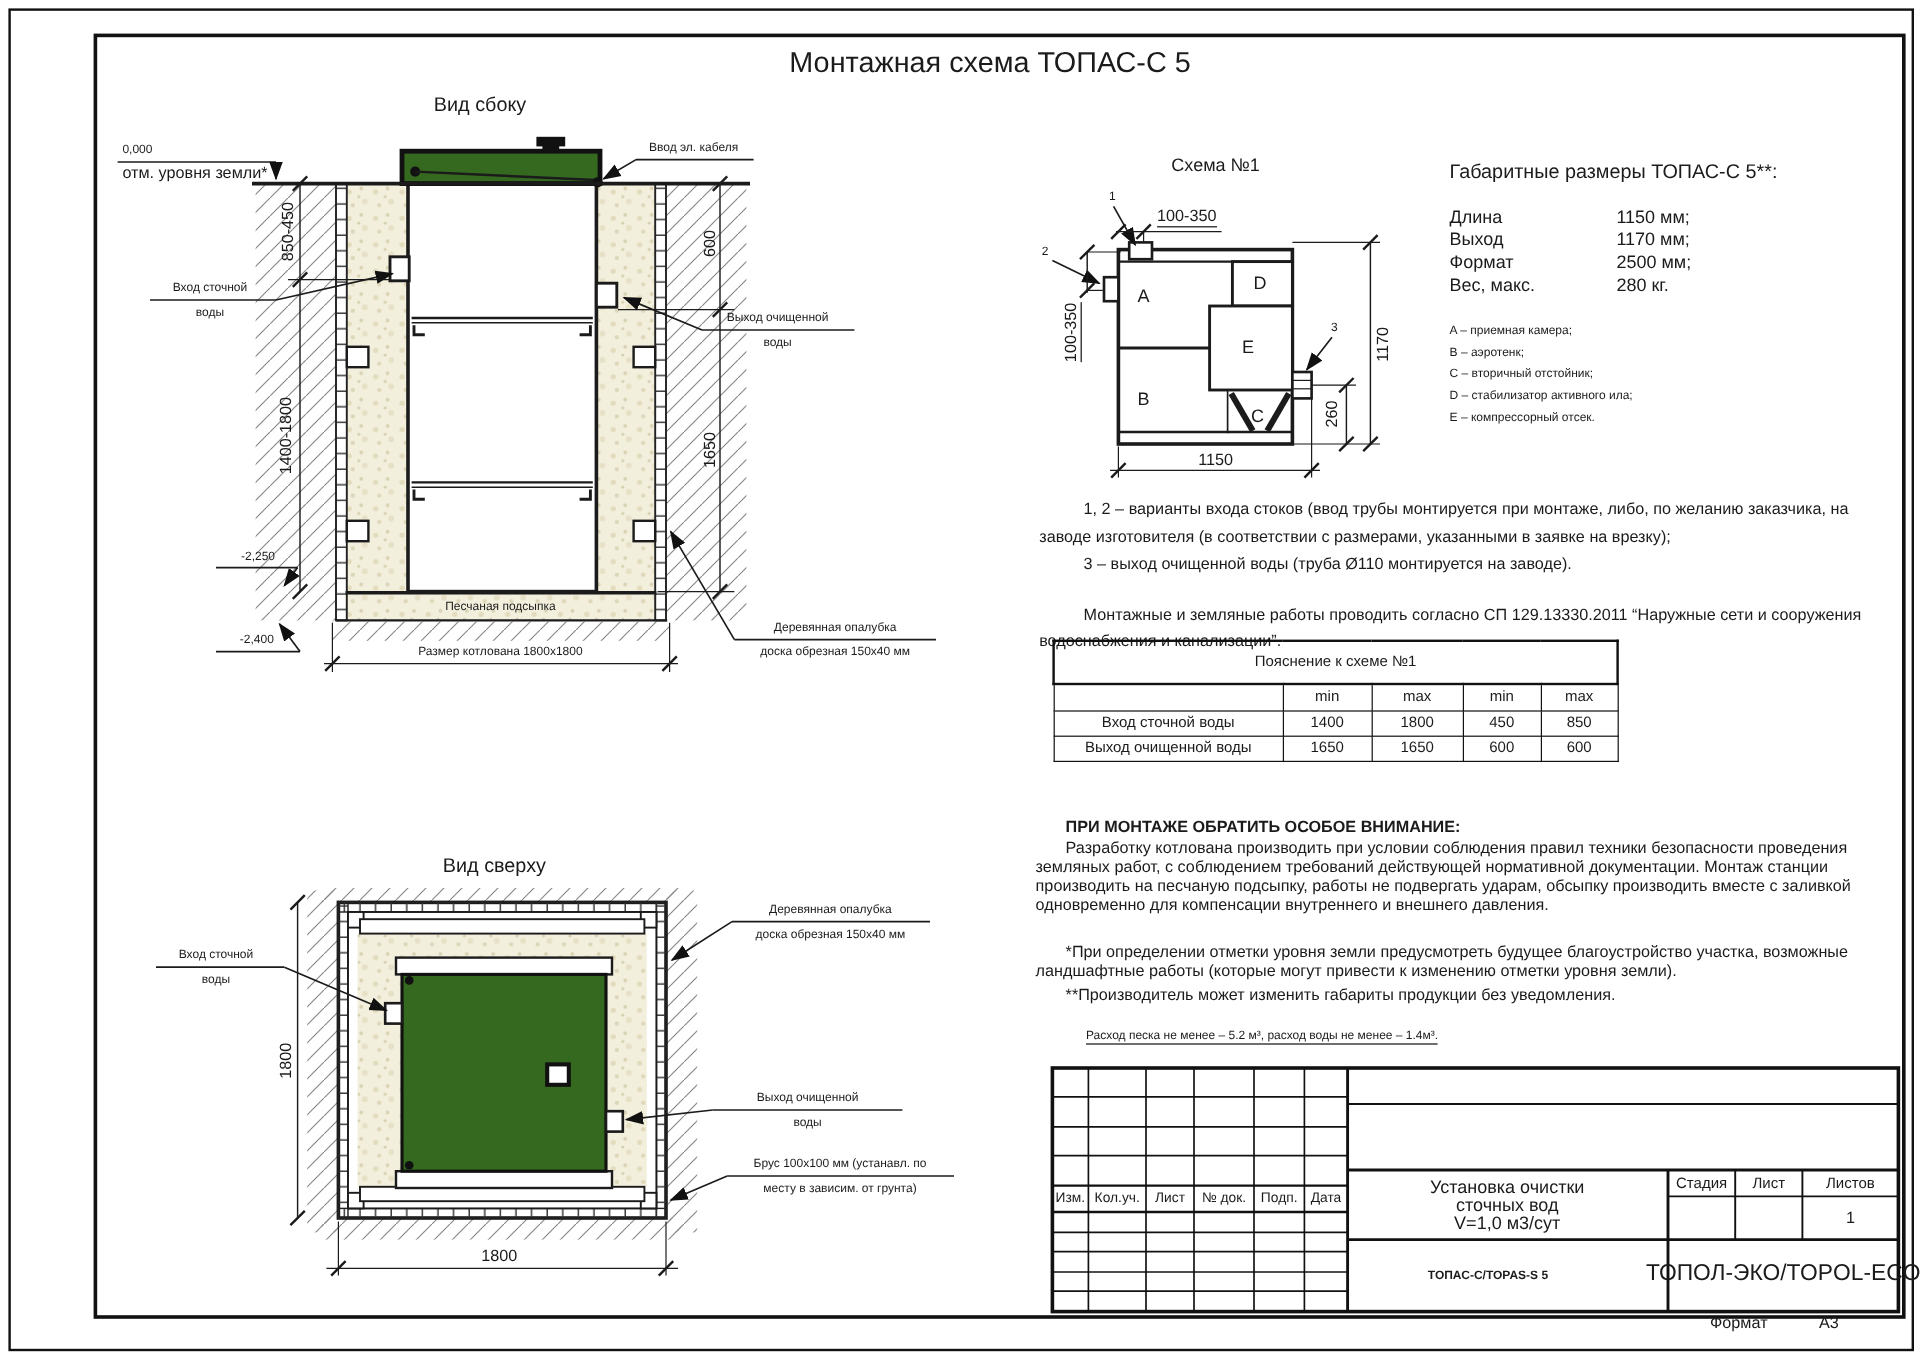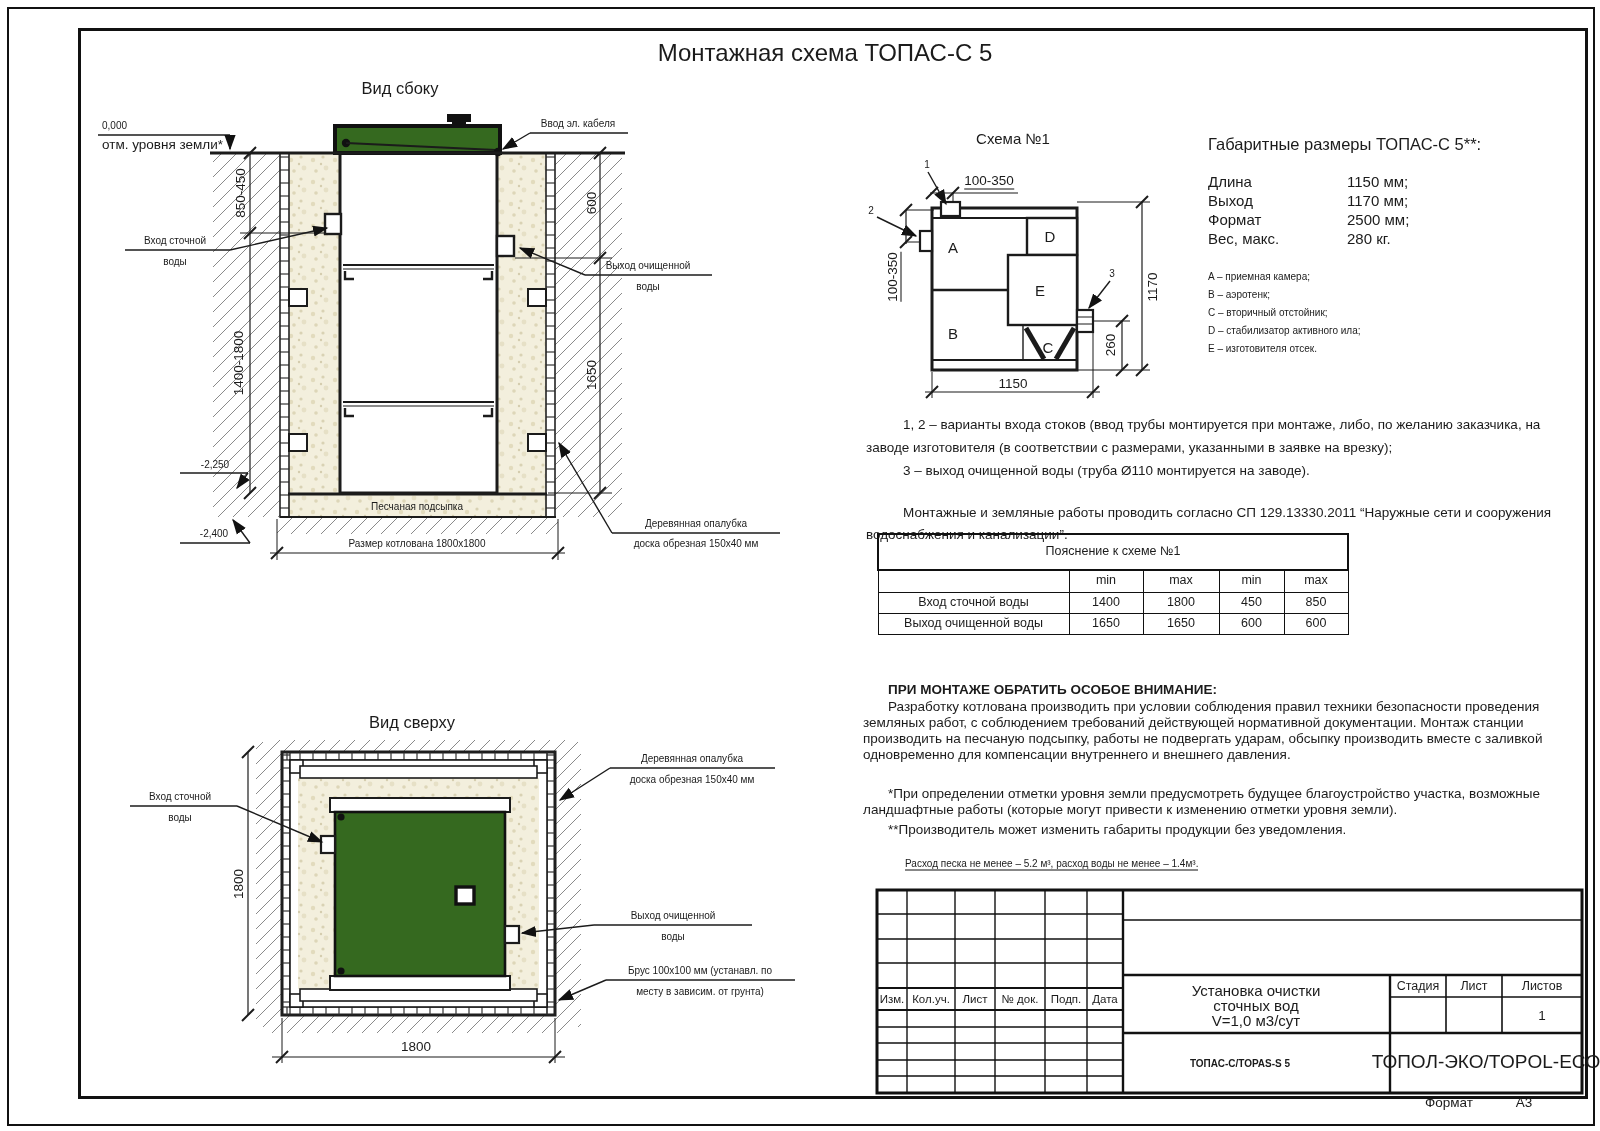--- a/index.html
+++ b/index.html
@@ -313,21 +313,21 @@
   <div class="lt f15" style="left:1208px;top:200px">Выход</div>
   <div class="lt f15" style="left:1347px;top:200px">1170 мм;</div>
   <div class="lt f15" style="left:1208px;top:219px">Формат</div>
   <div class="lt f15" style="left:1347px;top:219px">2500 мм;</div>
   <div class="lt f15" style="left:1208px;top:238px">Вес, макс.</div>
   <div class="lt f15" style="left:1347px;top:238px">280 кг.</div>
   <div class="lt f14" style="left:1208px;top:276px">A – приемная камера;</div>
   <div class="lt f14" style="left:1208px;top:294px">B – аэротенк;</div>
   <div class="lt f14" style="left:1208px;top:312px">C – вторичный отстойник;</div>
   <div class="lt f14" style="left:1208px;top:330px">D – стабилизатор активного ила;</div>
-  <div class="lt f14" style="left:1208px;top:348px">E – изготовителя отсек.</div>
+  <div class="lt f14" style="left:1208px;top:348px">E – компрессорный отсек.</div>
 
   <div class="lt f13" style="left:903px;top:424px">1, 2 – варианты входа  стоков (ввод трубы монтируется при монтаже, либо, по желанию заказчика, на</div>
   <div class="lt f13" style="left:866px;top:447px">заводе изготовителя (в соответствии с размерами, указанными в заявке на врезку);</div>
   <div class="lt f13" style="left:903px;top:470px">3 – выход очищенной воды (труба Ø110 монтируется на заводе).</div>
   <div class="lt f13" style="left:903px;top:512px">Монтажные и земляные работы проводить согласно СП 129.13330.2011 “Наружные сети и сооружения</div>
   <div class="lt f13" style="left:866px;top:534px">водоснабжения и канализации”.</div>
 
   <table class="ptable">
     <colgroup>
         <col style="width:191px">

